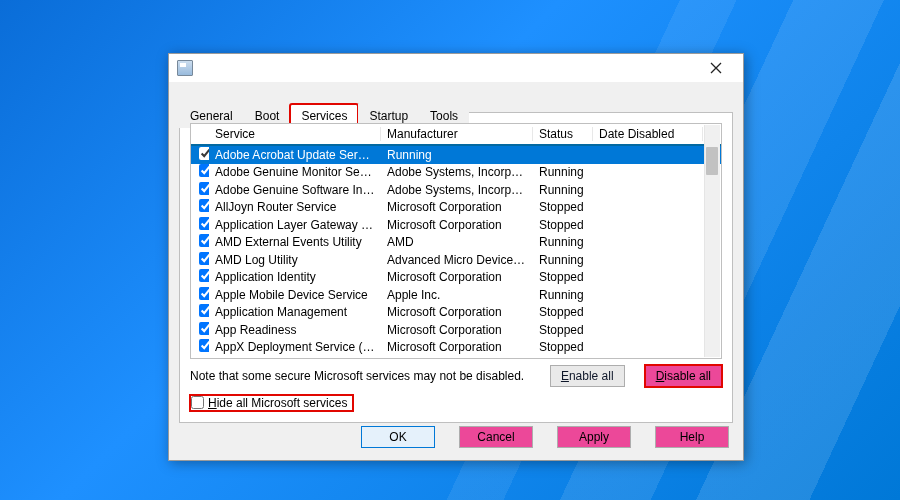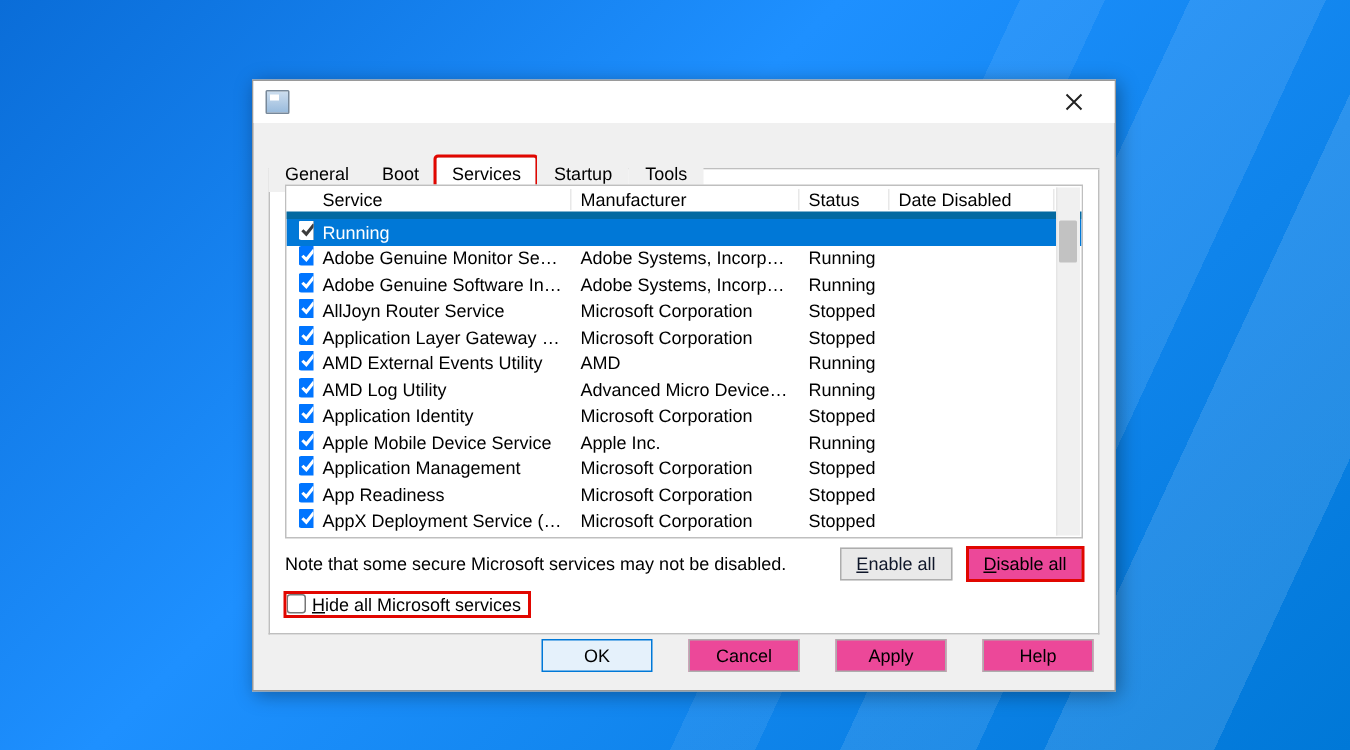--- a/index.html
+++ b/index.html
@@ -14,32 +14,32 @@
 .app-icon:after{content:"";position:absolute;left:2px;top:2px;width:6px;height:4px;background:#fff}
 .close-x{width:38px;height:22px;display:flex;align-items:center;justify-content:center;cursor:pointer}
 .close-x svg{width:12px;height:12px}
 .tabs{display:flex;gap:0;margin:6px 10px 0 10px;border-bottom:1px solid #bfbfbf;align-items:flex-end}
 .tab{padding:4px 10px 5px;border:1px solid transparent;border-bottom:none;cursor:pointer;position:relative;top:16px;background:#f0f0f0}
 .tab.active{border-color:#bfbfbf;background:#fff;border-top-left-radius:2px;border-top-right-radius:2px}
 .hi-box{outline:2px solid #e10600;outline-offset:-1px}
 .panel{margin:0 10px 8px;background:#fff;border:1px solid #bfbfbf;border-top:none;padding:10px 10px 10px}
 .listwrap{border:1px solid #bfbfbf;height:236px;position:relative;background:#fff}
 .list-head,.row{display:grid;grid-template-columns:18px 172px 152px 60px 110px}
-.list-head{height:22px;align-items:center;border-bottom:5px solid #0369a1;background:#fff;position:sticky;top:0}
+.list-head{height:22px;align-items:center;border-bottom:2px solid #0369a1;background:#fff;position:sticky;top:0}
 .list-head>div{padding:0 6px;border-right:1px solid #e8e8e8;white-space:nowrap;overflow:hidden;text-overflow:ellipsis;font-weight:400;cursor:pointer}
 .list-head>div:first-child{border-right:none}
 .list-body{height:212px;overflow:hidden}
 .row{height:17.5px;align-items:center;cursor:pointer}
 .row>div{padding:0 6px;white-space:nowrap;overflow:hidden;text-overflow:ellipsis}
 .row input[type=checkbox]{margin-left:2px}
 .row.selected{background:#0078d7;color:#fff}
 .row.selected input{accent-color:#fff}
 .scroll-imit{position:absolute;right:1px;top:1px;bottom:1px;width:16px;background:#f0f0f0;border-left:1px solid #e5e5e5}
 .thumb{position:absolute;top:22px;right:2px;width:12px;height:28px;background:#c2c2c2;border-radius:1px}
-.note-row{display:flex;align-items:center;gap:10px;margin-top:6px}
+.note-row{display:flex;align-items:center;gap:20px;margin-top:6px}
 .note-row .note{flex:1}
 .btn{min-width:74px;height:22px;border:1px solid #adadad;background:#ec4899;padding:0 10px;cursor:pointer}
 .btn:disabled{color:#0f172a;background:#e9e9e9;cursor:default}
 .hide-row{margin-top:8px}
 .hide-row label{display:inline-flex;align-items:flex-start;gap:4px;padding:1px 6px 1px 1px}
 .footer{display:flex;gap:24px;justify-content:flex-end;position:absolute;right:14px;bottom:12px}
 .under{text-decoration:underline}
 </style>
 </head>
 <body>
@@ -68,20 +68,21 @@
       <div class="list-head">
         <div></div>
         <div>Service</div>
         <div>Manufacturer</div>
         <div>Status</div>
         <div>Date Disabled</div>
       </div>
       <div class="list-body" id="list-body">
           <div class="row selected">
             <div><input type="checkbox" checked="" style=""></div>
+            <div>Adobe Acrobat Update Service</div>
             <div>Running</div>
             <div></div>
           </div>
           <div class="row">
             <div><input type="checkbox" checked="" style=""></div>
             <div>Adobe Genuine Monitor Service</div>
             <div>Adobe Systems, Incorpora...</div>
             <div>Running</div>
             <div></div>
           </div>

